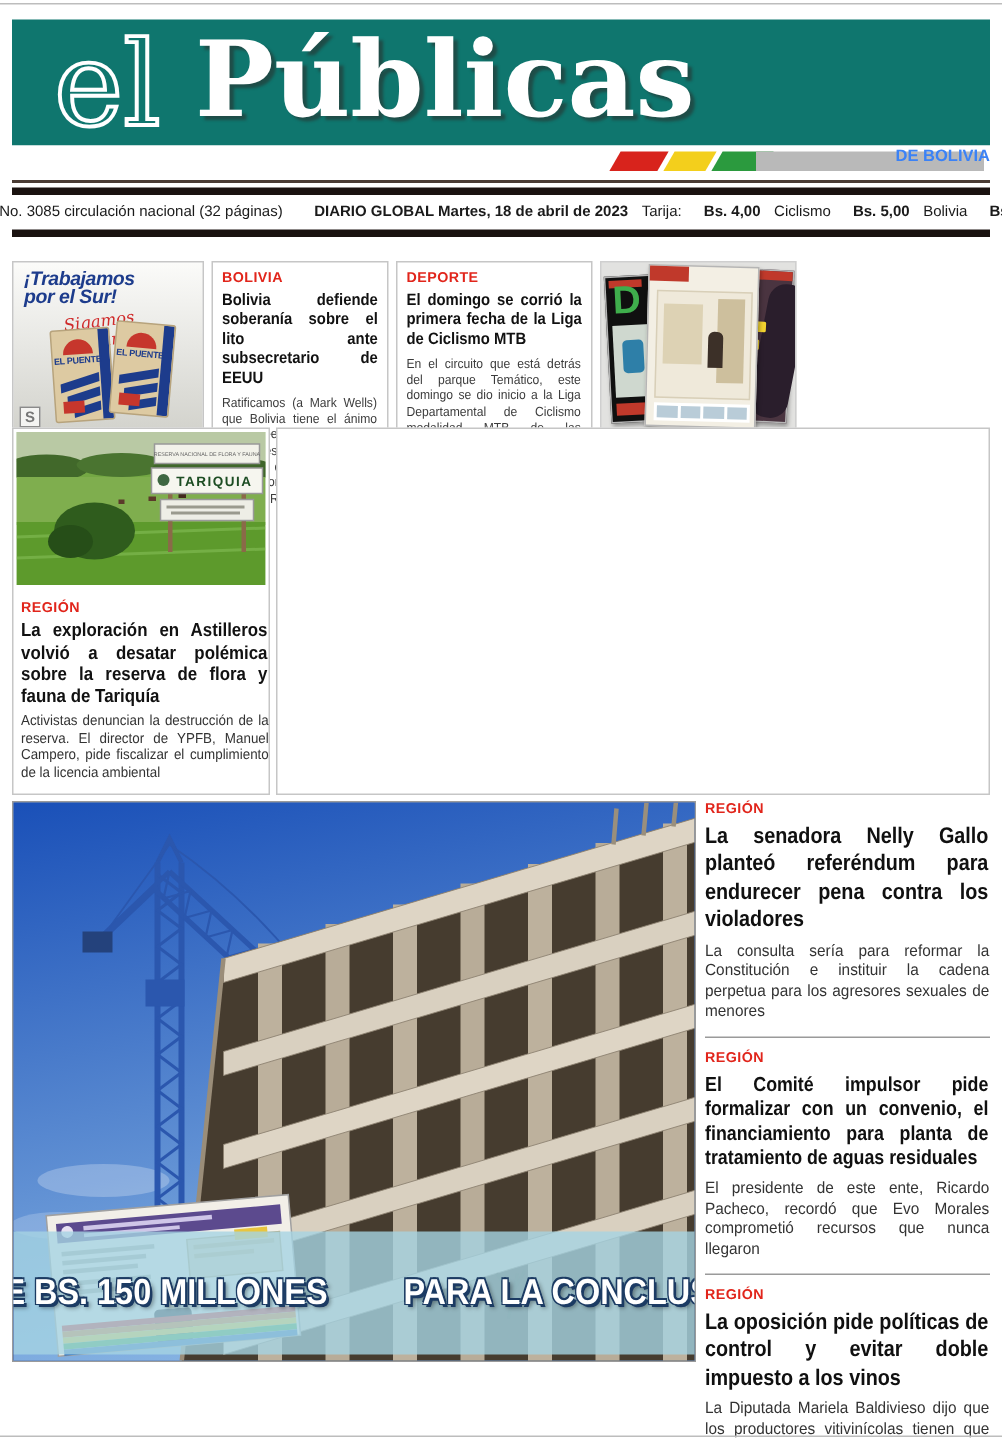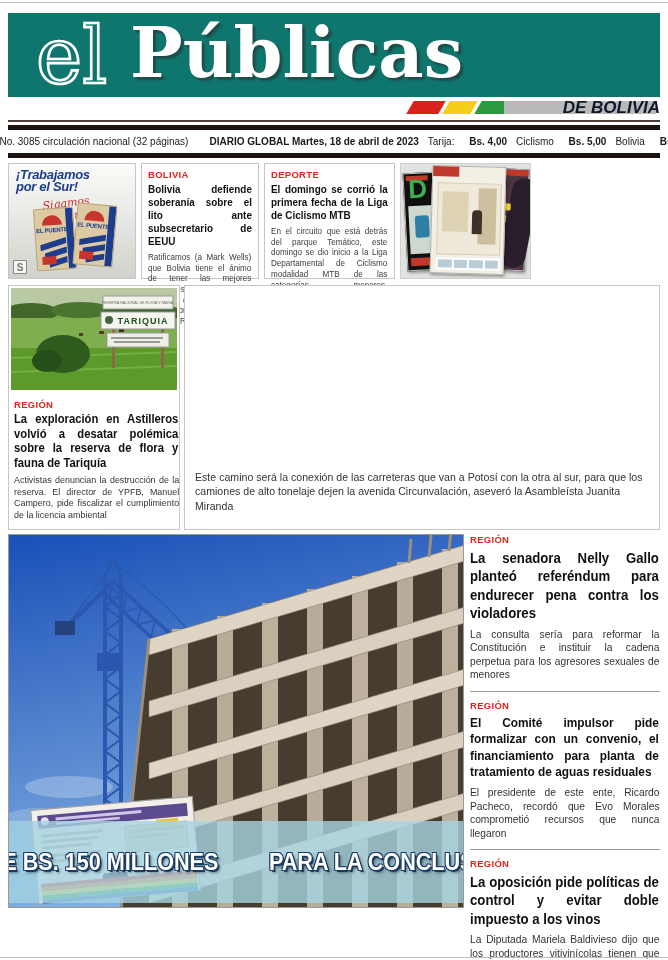--- a/index.html
+++ b/index.html
@@ -11,32 +11,32 @@
   
   .masthead { position:absolute; left:8px; top:13px; width:652px; height:84px; background:#0f766e; }
   .logo-el { position:absolute; left:26px; top:4px; }
   .logo-main { position:absolute; left:122px; top:-6px; font-family:"DejaVu Serif", serif;
                font-weight:bold; font-size:70px; line-height:92px; color:#ffffff;
                letter-spacing:0px; text-shadow:3px 3px 2px rgba(60,0,0,0.35); }
   .subband { position:absolute; left:8px; top:97px; width:652px; height:22px; background:#fff; }
   .website { position:absolute; left:4px; top:2px; font-size:14px; font-weight:bold; font-style:italic; color:#111; }
   .stripe { position:absolute; top:4px; height:13px; transform:skewX(-30deg); }
   .graybar { position:absolute; top:4px; left:496px; width:152px; height:13px; background:#b9b9b9; }
-  .debolivia { position:absolute; right:0px; top:1px; font-size:17px; font-weight:bold; font-style:italic; color:#0f172a; }
+  .debolivia { position:absolute; right:0px; top:1px; font-size:11px; font-weight:bold; color:#3b82f6; }
   .subband-rule { position:absolute; left:8px; top:120px; width:652px; height:2px; background:#4a3c34; }
 
   
   .infobar { position:absolute; left:8px; top:125px; width:652px; height:33px; background:#1a1210;
              display:flex; align-items:center; justify-content:center; }
   .infobar-inner { background:#fff; width:652px; height:23px; display:flex; align-items:center;
                    justify-content:center; gap:9px; font-size:10px; color:#1a1a1a; white-space:nowrap; }
   .infobar-inner b { font-weight:bold;margin-left:12px; }
 
   
-  .box { position:absolute; top:163px; height:116px; border:1px solid #c6c6c6; background:#fff; }
+  .box { position:absolute; top:174px; height:116px; border:1px solid #c6c6c6; background:#fff; }
   .story-box { padding:5px 6px; }
   .label { font-size:9.5px; font-weight:bold; color:#e1251b; letter-spacing:0.3px; margin-bottom:3px; }
   .bx-hl { font-size:11px; font-weight:bold; color:#111; line-height:1.18; text-align:justify;
            transform:scaleX(0.9); transform-origin:0 0; width:111%; margin-bottom:4px; }
   .bx-body { font-size:8.8px; color:#3c3c3c; line-height:1.22; text-align:justify;
              transform:scaleX(0.92); transform-origin:0 0; width:108%; }
 
   
   .ad-ep { left:8px; width:128px; background:linear-gradient(#fbfbf9, #d2d2cc); overflow:hidden; }
   .ep-t1 { position:absolute; left:7px; top:5px; font-size:13px; line-height:12px; font-weight:bold;
@@ -262,21 +262,20 @@
       <rect x="96" y="45" width="62" height="14" fill="#eeeee6" stroke="#999"></rect>
       <rect x="100" y="49" width="52" height="2" fill="#9a9a8e"></rect>
       <rect x="103" y="53" width="46" height="2" fill="#9a9a8e"></rect>
     </svg>
     <div class="label">REGIÓN</div>
     <div class="lt-hl">La exploración en Astilleros volvió a desatar polémica sobre la reserva de flora y fauna de Tariquía</div>
     <div class="lt-body">Activistas denuncian la destrucción de la reserva. El director de YPFB, Manuel Campero, pide fiscalizar el cumplimiento de la licencia ambiental</div>
   </div>
 
   <div class="lead-box">
-    <div class="subhead">Este camino será la conexión de las carreteras que van a Potosí con la otra al sur, para que los camiones de alto tonelaje dejen la avenida Circunvalación, aseveró la Asambleísta Juanita Miranda</div>
   </div>
 
   <div class="photo-box">
     <svg width="456" height="374" viewBox="0 0 456 374">
       <defs>
         <linearGradient id="sky" x1="0" y1="0" x2="0.25" y2="1">
           <stop offset="0" stop-color="#1a50b8"></stop>
           <stop offset="1" stop-color="#85b2e2"></stop>
         </linearGradient>
       </defs>

